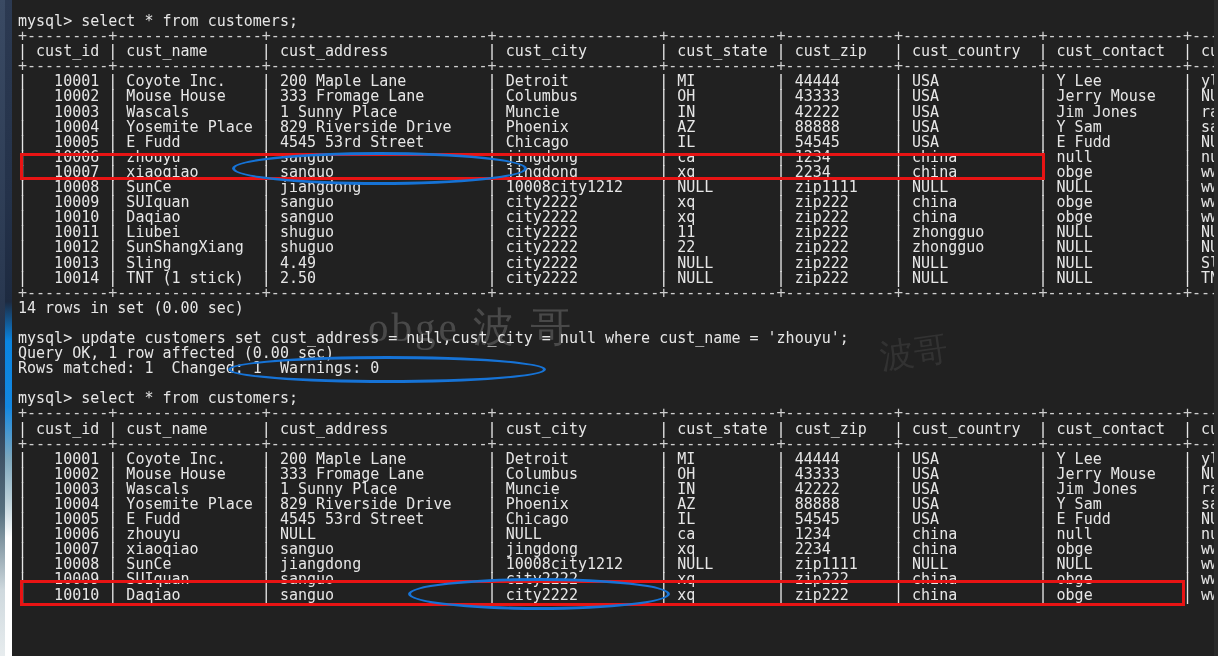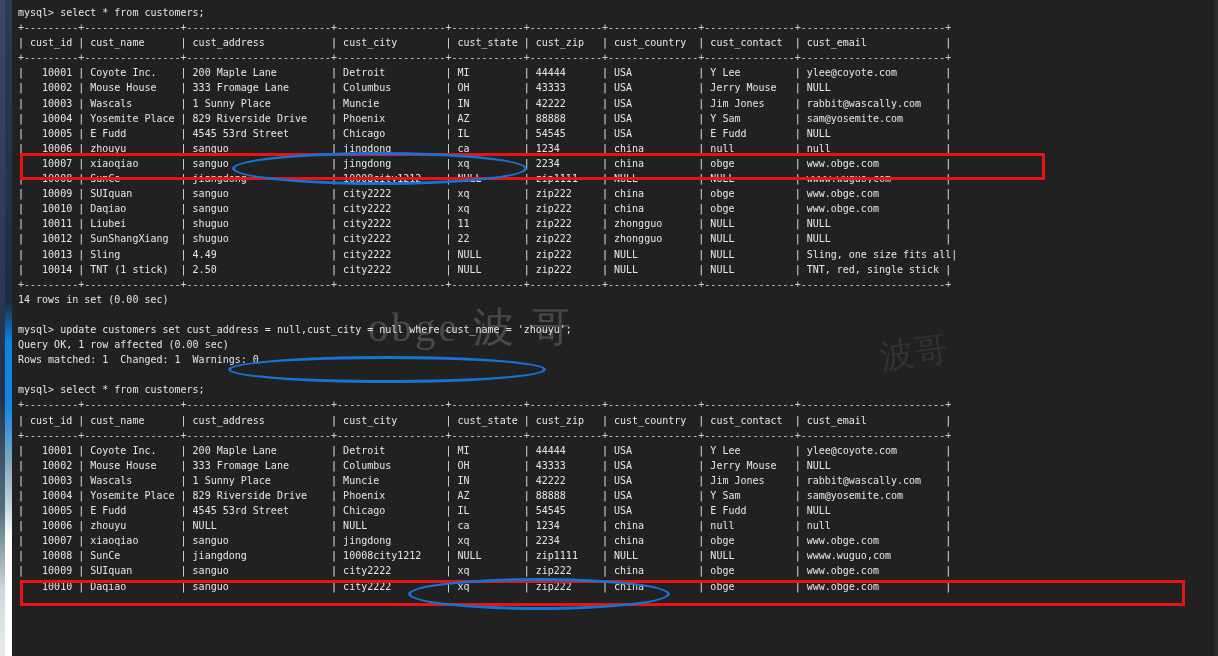--- a/index.html
+++ b/index.html
@@ -16,22 +16,22 @@
   }
   #edge-strip2{
     position:absolute;left:0;top:0;width:5px;height:656px;
     background:linear-gradient(180deg,#3a4a63 0%,#2b3a52 40%,#223049 60%,#56707f 78%,#cfd9de 90%,#e7ecee 100%);
     z-index:6;
   }
   
   #terminal{
     position:absolute;left:12px;top:0;right:0;height:656px;
     background:#212121;color:#e6e6e6;
-    font-size:10px;line-height:15.1px;
-    padding:5px 0 0 6px;box-sizing:border-box;
+    font-size:15px;line-height:15.1px;
+    padding:14px 0 0 6px;box-sizing:border-box;
     white-space:pre;
     z-index:2;
   }
   .line{height:15.1px;letter-spacing:0px;}
   .rule{color:#cfcfcf;}
   
   #watermark{
     position:absolute;left:368px;top:300px;
     font-family:Liberation Serif, serif;
     font-size:41px;color:rgba(220,220,220,.22);

